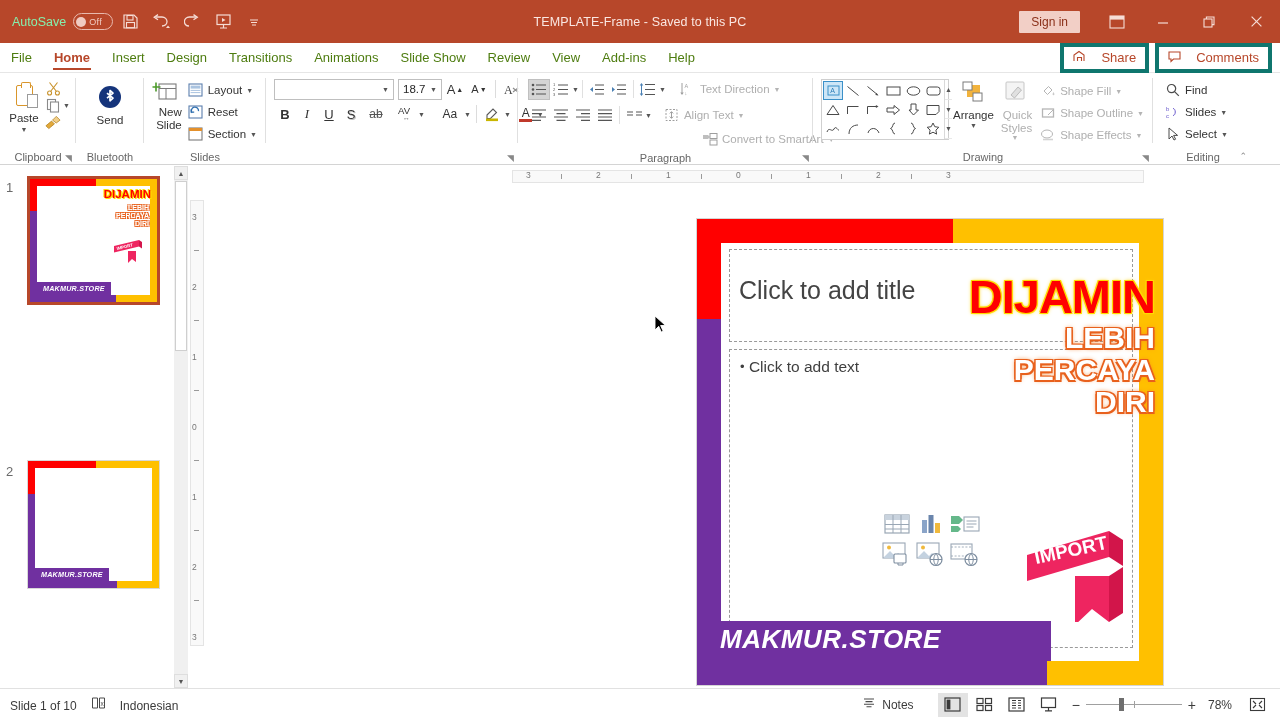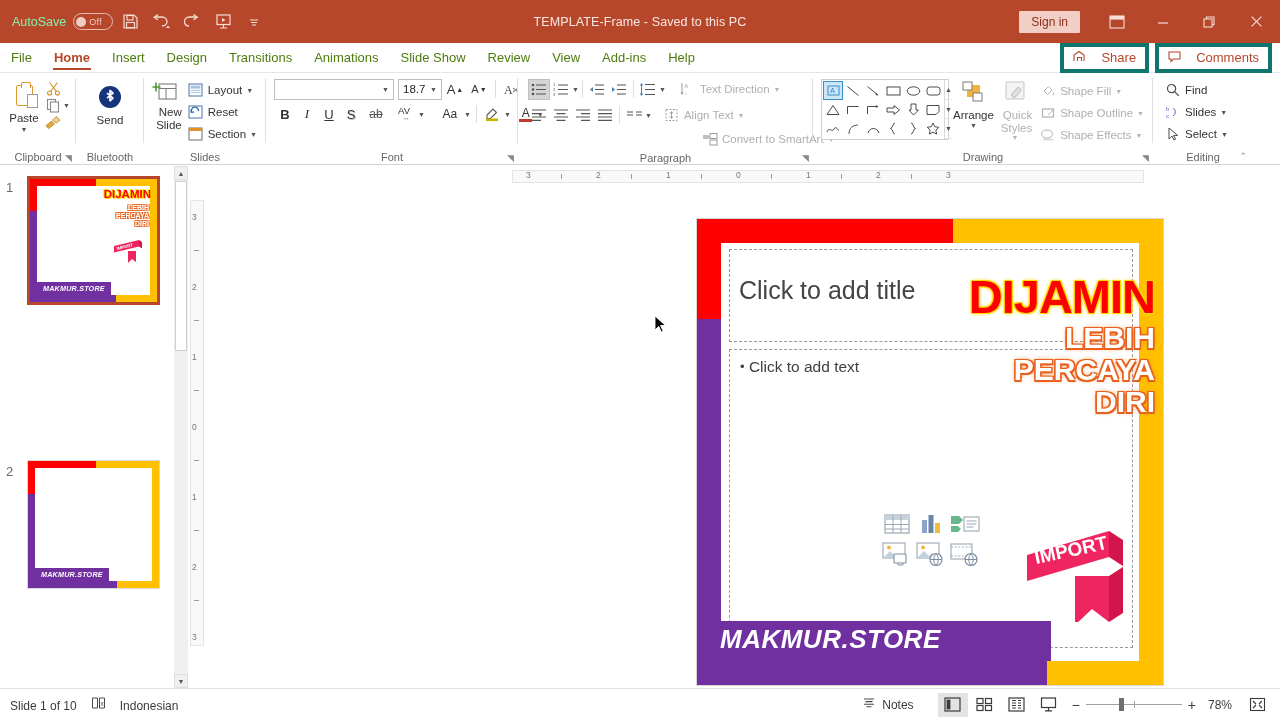--- a/index.html
+++ b/index.html
@@ -497,21 +497,20 @@
           <span class="cara">▼</span>
           <span class="fbtn" style="margin-left:4px">
             <span style="display:flex;flex-direction:column;align-items:center;line-height:1">
               <span style="font-size:12px">A</span>
               <span style="width:13px;height:3px;background:#C0392B"></span>
             </span>
           </span>
           <span class="cara">▼</span>
         </div>
       </div>
-      <div class="gname">Font</div>
       <span class="dlg">◥</span>
     </div>
 
     <div class="grp" style="width:295px">
       <div class="inner" style="flex-direction:column;gap:4px;padding-left:10px">
         <div style="display:flex;align-items:center">
           <span class="pbtn sel">
             <svg width="16" height="13" viewBox="0 0 16 13">
                 <circle cx="2" cy="2" r="1.3" fill="#555"></circle>
                 <circle cx="2" cy="6.5" r="1.3" fill="#555"></circle>

